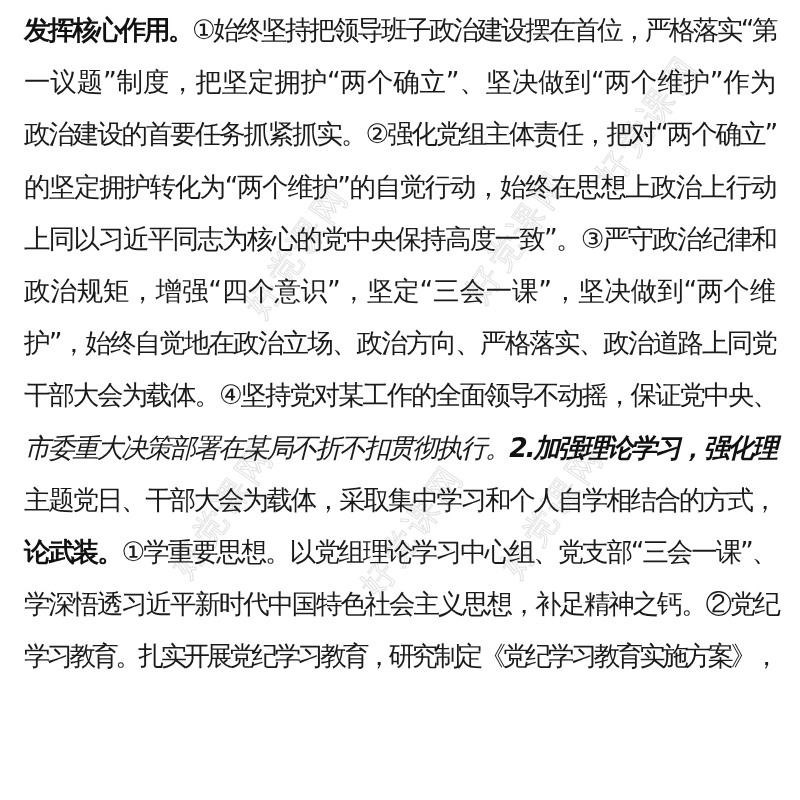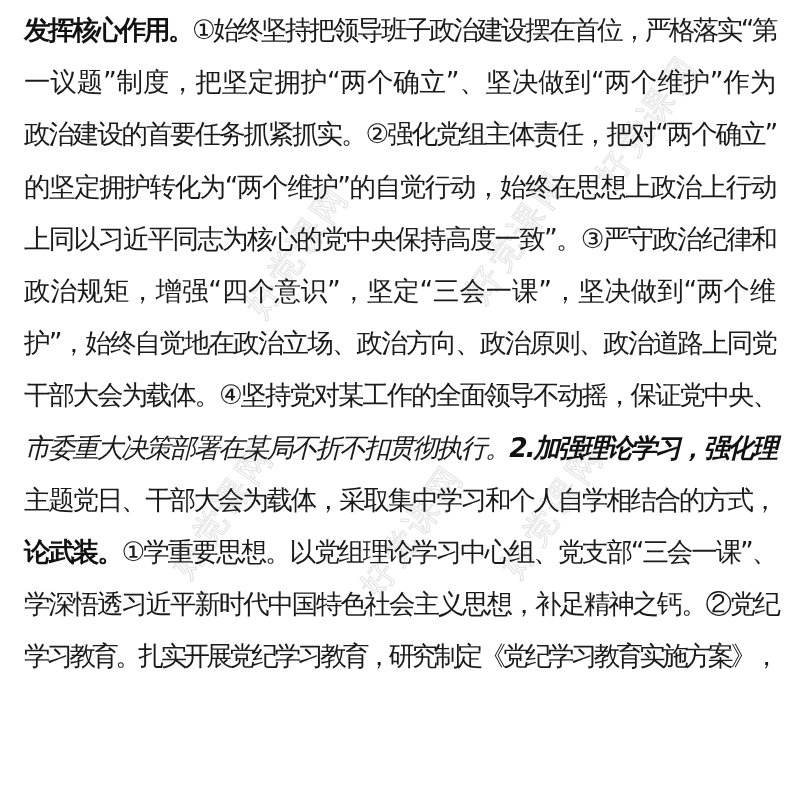--- a/index.html
+++ b/index.html
@@ -76,21 +76,21 @@
     <span class="wm" style="left:490px; top:560px;">好党课网</span>
   </div>
 
   <div class="doc-text" id="doc-text">
       <div class="line" style="display: block; width: auto; letter-spacing: -2.53125px;"><span class="bold">发挥核心作用。</span><span>①始终坚持把领导班子政治建设摆在首位，严格落实“第</span></div>
       <div class="line" style="display: block; width: auto; letter-spacing: -0.193548px;"><span>一议题”制度，把坚定拥护“两个确立”、坚决做到“两个维护”作为</span></div>
       <div class="line" style="display: block; width: auto; letter-spacing: -2.125px;"><span>政治建设的首要任务抓紧抓实。②强化党组主体责任，把对“两个确立”</span></div>
       <div class="line" style="display: block; width: auto; letter-spacing: -1.41935px;"><span>的坚定拥护转化为“两个维护”的自觉行动，始终在思想上政治上行动</span></div>
       <div class="line" style="display: block; width: auto; letter-spacing: -1.74194px;"><span>上同以习近平同志为核心的党中央保持高度一致”。③严守政治纪律和</span></div>
       <div class="line" style="display: block; width: auto; letter-spacing: -0.193548px;"><span>政治规矩，增强“四个意识”，坚定“三会一课”，坚决做到“两个维</span></div>
-      <div class="line" style="display: block; width: auto; letter-spacing: -1.83871px;"><span>护”，始终自觉地在政治立场、政治方向、政治原则、政治道路上同党</span></div>
+      <div class="line" style="display: block; width: auto; letter-spacing: -1.83871px;"><span>护”，始终自觉地在政治立场、政治方向、严格落实、政治道路上同党</span></div>
       <div class="line" style="display: block; width: auto; letter-spacing: -2.90625px;"><span>干部大会为载体。④坚持党对某工作的全面领导不动摇，保证党中央、</span></div>
       <div class="line" style="display: block; width: auto; letter-spacing: -2.25px; font-style: italic;"><span>市委重大决策部署在某局不折不扣贯彻执行。</span><span class="bold">2.加强理论学习，强化理</span></div>
       <div class="line" style="display: block; width: auto; letter-spacing: -2.25806px;"><span>主题党日、干部大会为载体，采取集中学习和个人自学相结合的方式，</span></div>
       <div class="line" style="display: block; width: auto; letter-spacing: -2.125px;"><span class="bold">论武装。</span><span>①学重要思想。以党组理论学习中心组、党支部“三会一课”、</span></div>
       <div class="line" style="display: block; width: auto; letter-spacing: -2.16129px; font-family: Liberation Serif, serif;"><span>学深悟透习近平新时代中国特色社会主义思想，补足精神之钙。②党纪</span></div>
       <div class="line" style="display: block; width: auto; letter-spacing: -3.72727px;"><span>学习教育。扎实开展党纪学习教育，研究制定《党纪学习教育实施方案》，</span></div>
     </div>
 </div>
 
 </body></html>

